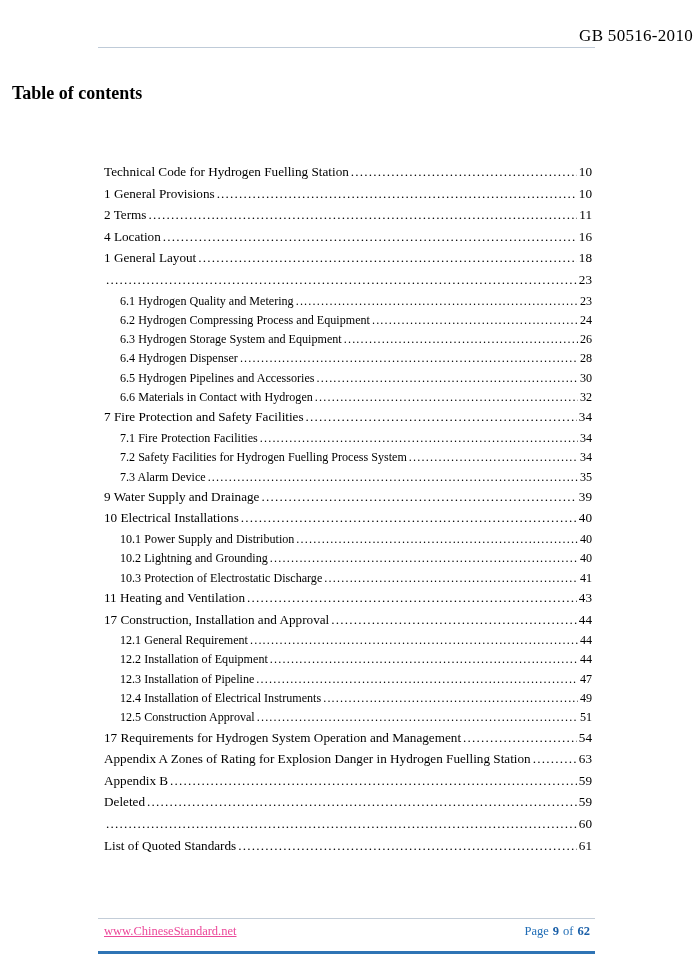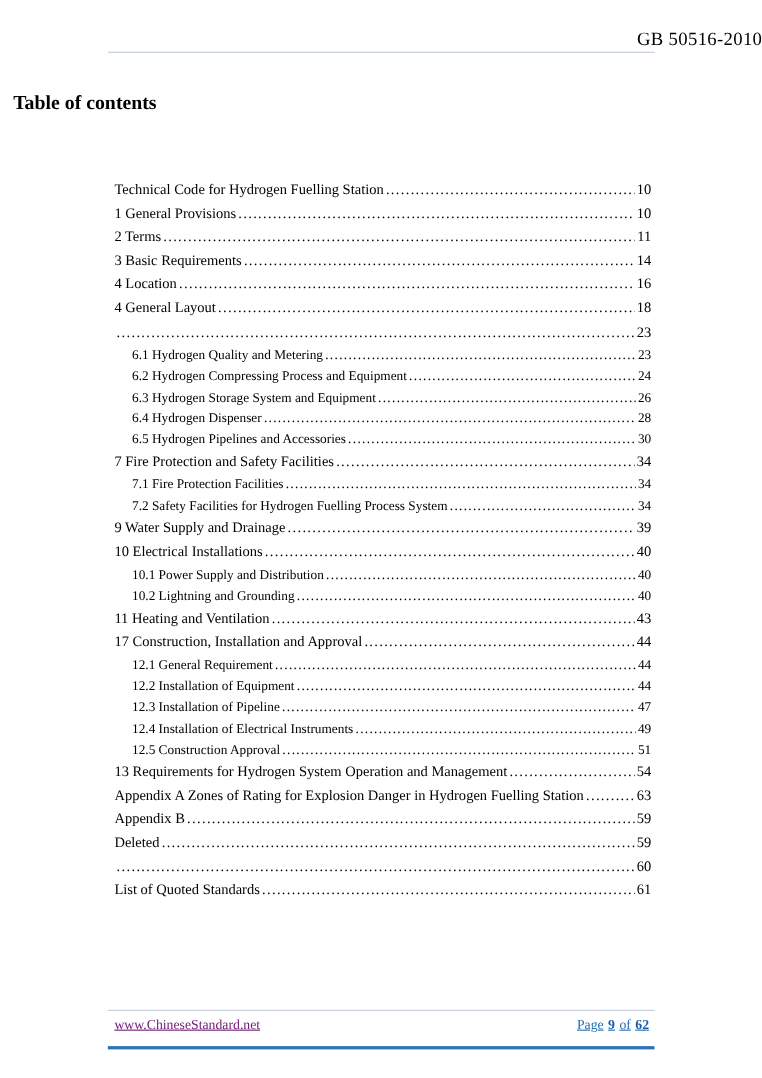--- a/index.html
+++ b/index.html
@@ -58,25 +58,25 @@
   .footer-rule {
     position: absolute; top: 918px; left: 98px; right: 98px;
     border-top: 1px solid #c3cdd8;
   }
   .footer {
     position: absolute; top: 924px; left: 104px; right: 101px;
     display: flex; justify-content: space-between; align-items: baseline;
     font-size: 12.5px;
   }
   .site-link {
-    color: #701a75;
+    color: #ec4899;
     text-decoration: underline;
     cursor: pointer;
   }
-  .page-info { color: #1f6cb5; text-decoration: underline; }
+  .page-info { color: #1f6cb5; }
   .page-info .num { font-weight: bold; color: #1a5fa8; }
   .page-info span { margin: 0 2px; }
 
   .bottom-rule {
     position: absolute; top: 951px; left: 98px; right: 98px;
     border-top: 3px solid #2e74b5;
   }
 </style>
 </head>
 <body>
@@ -98,31 +98,26 @@
         <span class="toc-label">1 General Provisions</span>
         <span class="toc-dots"></span>
         <span class="toc-page">10</span>
       </div>
       <div class="toc-row level1">
         <span class="toc-label">2 Terms</span>
         <span class="toc-dots"></span>
         <span class="toc-page">11</span>
       </div>
       <div class="toc-row level1">
-        <span class="toc-label">3 Basic Requirements</span>
-        <span class="toc-dots"></span>
-        <span class="toc-page">14</span>
-      </div>
-      <div class="toc-row level1">
         <span class="toc-label">4 Location</span>
         <span class="toc-dots"></span>
         <span class="toc-page">16</span>
       </div>
       <div class="toc-row level1">
-        <span class="toc-label">4 General Layout</span>
+        <span class="toc-label">1 General Layout</span>
         <span class="toc-dots"></span>
         <span class="toc-page">18</span>
       </div>
       <div class="toc-row level1">
         <span class="toc-dots"></span>
         <span class="toc-page">23</span>
       </div>
       <div class="toc-row level2">
         <span class="toc-label">6.1 Hydrogen Quality and Metering</span>
         <span class="toc-dots"></span>
@@ -141,55 +136,70 @@
       <div class="toc-row level2">
         <span class="toc-label">6.4 Hydrogen Dispenser</span>
         <span class="toc-dots"></span>
         <span class="toc-page">28</span>
       </div>
       <div class="toc-row level2">
         <span class="toc-label">6.5 Hydrogen Pipelines and Accessories</span>
         <span class="toc-dots"></span>
         <span class="toc-page">30</span>
       </div>
+      <div class="toc-row level2">
+        <span class="toc-label">6.6 Materials in Contact with Hydrogen</span>
+        <span class="toc-dots"></span>
+        <span class="toc-page">32</span>
+      </div>
       <div class="toc-row level1">
         <span class="toc-label">7 Fire Protection and Safety Facilities</span>
         <span class="toc-dots"></span>
         <span class="toc-page">34</span>
       </div>
       <div class="toc-row level2">
         <span class="toc-label">7.1 Fire Protection Facilities</span>
         <span class="toc-dots"></span>
         <span class="toc-page">34</span>
       </div>
       <div class="toc-row level2">
         <span class="toc-label">7.2 Safety Facilities for Hydrogen Fuelling Process System</span>
         <span class="toc-dots"></span>
         <span class="toc-page">34</span>
       </div>
+      <div class="toc-row level2">
+        <span class="toc-label">7.3 Alarm Device</span>
+        <span class="toc-dots"></span>
+        <span class="toc-page">35</span>
+      </div>
       <div class="toc-row level1">
         <span class="toc-label">9 Water Supply and Drainage</span>
         <span class="toc-dots"></span>
         <span class="toc-page">39</span>
       </div>
       <div class="toc-row level1">
         <span class="toc-label">10 Electrical Installations</span>
         <span class="toc-dots"></span>
         <span class="toc-page">40</span>
       </div>
       <div class="toc-row level2">
         <span class="toc-label">10.1 Power Supply and Distribution</span>
         <span class="toc-dots"></span>
         <span class="toc-page">40</span>
       </div>
       <div class="toc-row level2">
         <span class="toc-label">10.2 Lightning and Grounding</span>
         <span class="toc-dots"></span>
         <span class="toc-page">40</span>
       </div>
+      <div class="toc-row level2">
+        <span class="toc-label">10.3 Protection of Electrostatic Discharge</span>
+        <span class="toc-dots"></span>
+        <span class="toc-page">41</span>
+      </div>
       <div class="toc-row level1">
         <span class="toc-label">11 Heating and Ventilation</span>
         <span class="toc-dots"></span>
         <span class="toc-page">43</span>
       </div>
       <div class="toc-row level1">
         <span class="toc-label">17 Construction, Installation and Approval</span>
         <span class="toc-dots"></span>
         <span class="toc-page">44</span>
       </div>
@@ -212,21 +222,21 @@
         <span class="toc-label">12.4 Installation of Electrical Instruments</span>
         <span class="toc-dots"></span>
         <span class="toc-page">49</span>
       </div>
       <div class="toc-row level2">
         <span class="toc-label">12.5 Construction Approval</span>
         <span class="toc-dots"></span>
         <span class="toc-page">51</span>
       </div>
       <div class="toc-row level1">
-        <span class="toc-label">13 Requirements for Hydrogen System Operation and Management</span>
+        <span class="toc-label">17 Requirements for Hydrogen System Operation and Management</span>
         <span class="toc-dots"></span>
         <span class="toc-page">54</span>
       </div>
       <div class="toc-row level1">
         <span class="toc-label">Appendix A Zones of Rating for Explosion Danger in Hydrogen Fuelling Station</span>
         <span class="toc-dots"></span>
         <span class="toc-page">63</span>
       </div>
       <div class="toc-row level1">
         <span class="toc-label">Appendix B</span>

